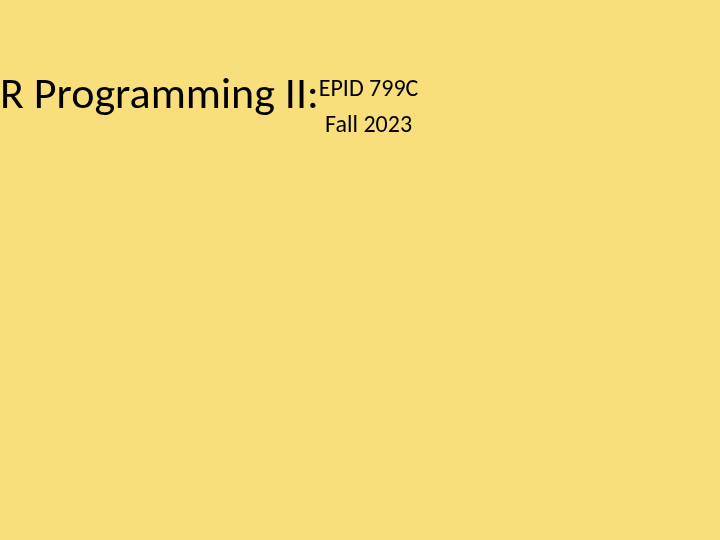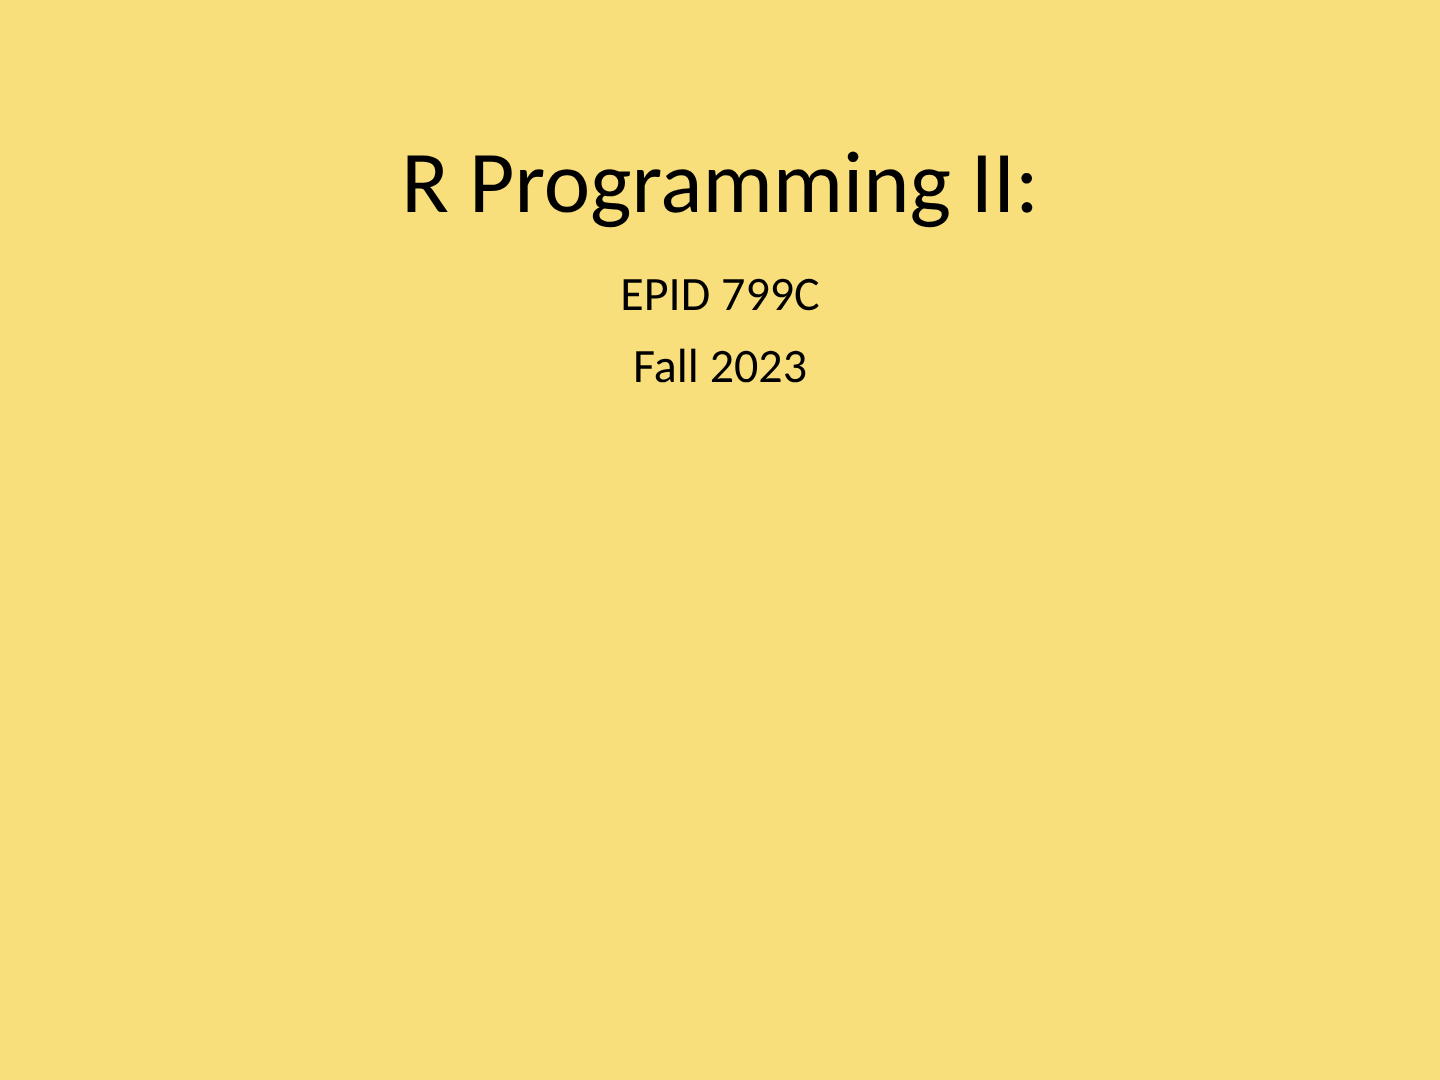--- a/index.html
+++ b/index.html
@@ -14,35 +14,35 @@
       font-family: Calibri, 'Segoe UI', Arial, sans-serif;
       color: #000000;
       display: flex;
       flex-direction: column;
       align-items: center;
       overflow: hidden;
     }
     .slide-container {
       width: 100%;
       display: flex;
-      flex-direction: column;
+      flex-direction: row;
       align-items: center;
-      padding-top: 66px;
+      padding-top: 46px;
     }
     .title-block {
       text-align: center;
       font-weight: 400;
       line-height: 1.18;
     }
     .title-line {
       font-size: 44px;
     }
     .subtitle-block {
       text-align: center;
-      margin-top: 12px;
+      margin-top: 24px;
       line-height: 1.5;
     }
     .subtitle-line {
       font-size: 24px;
       font-weight: 400;
     }
   </style>
 </head>
 <body>
 

